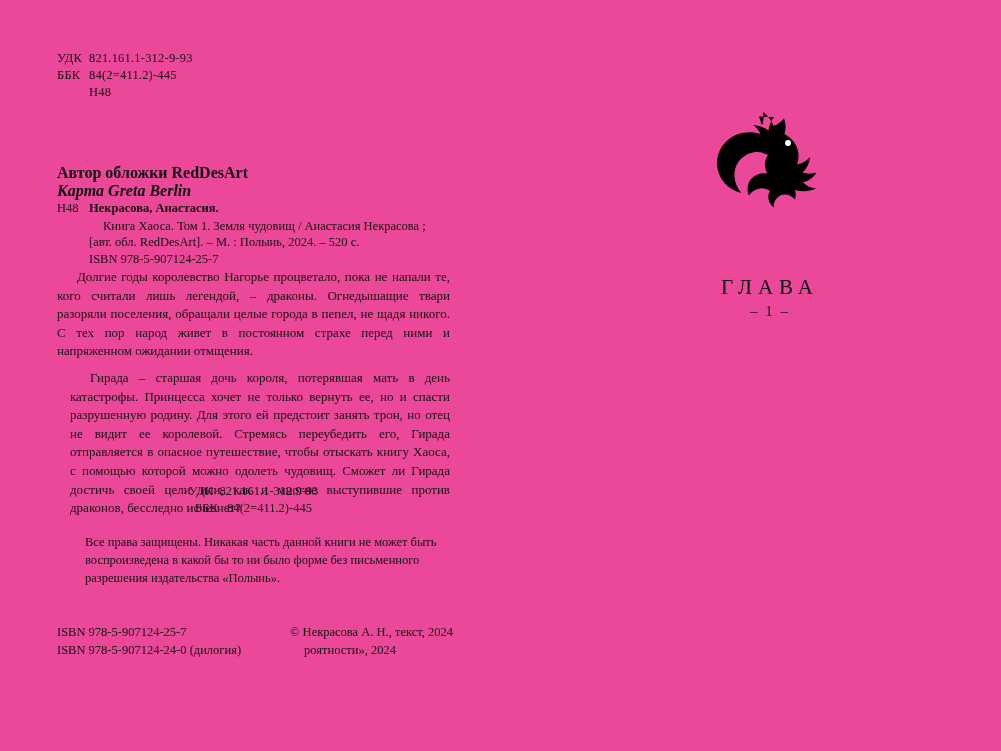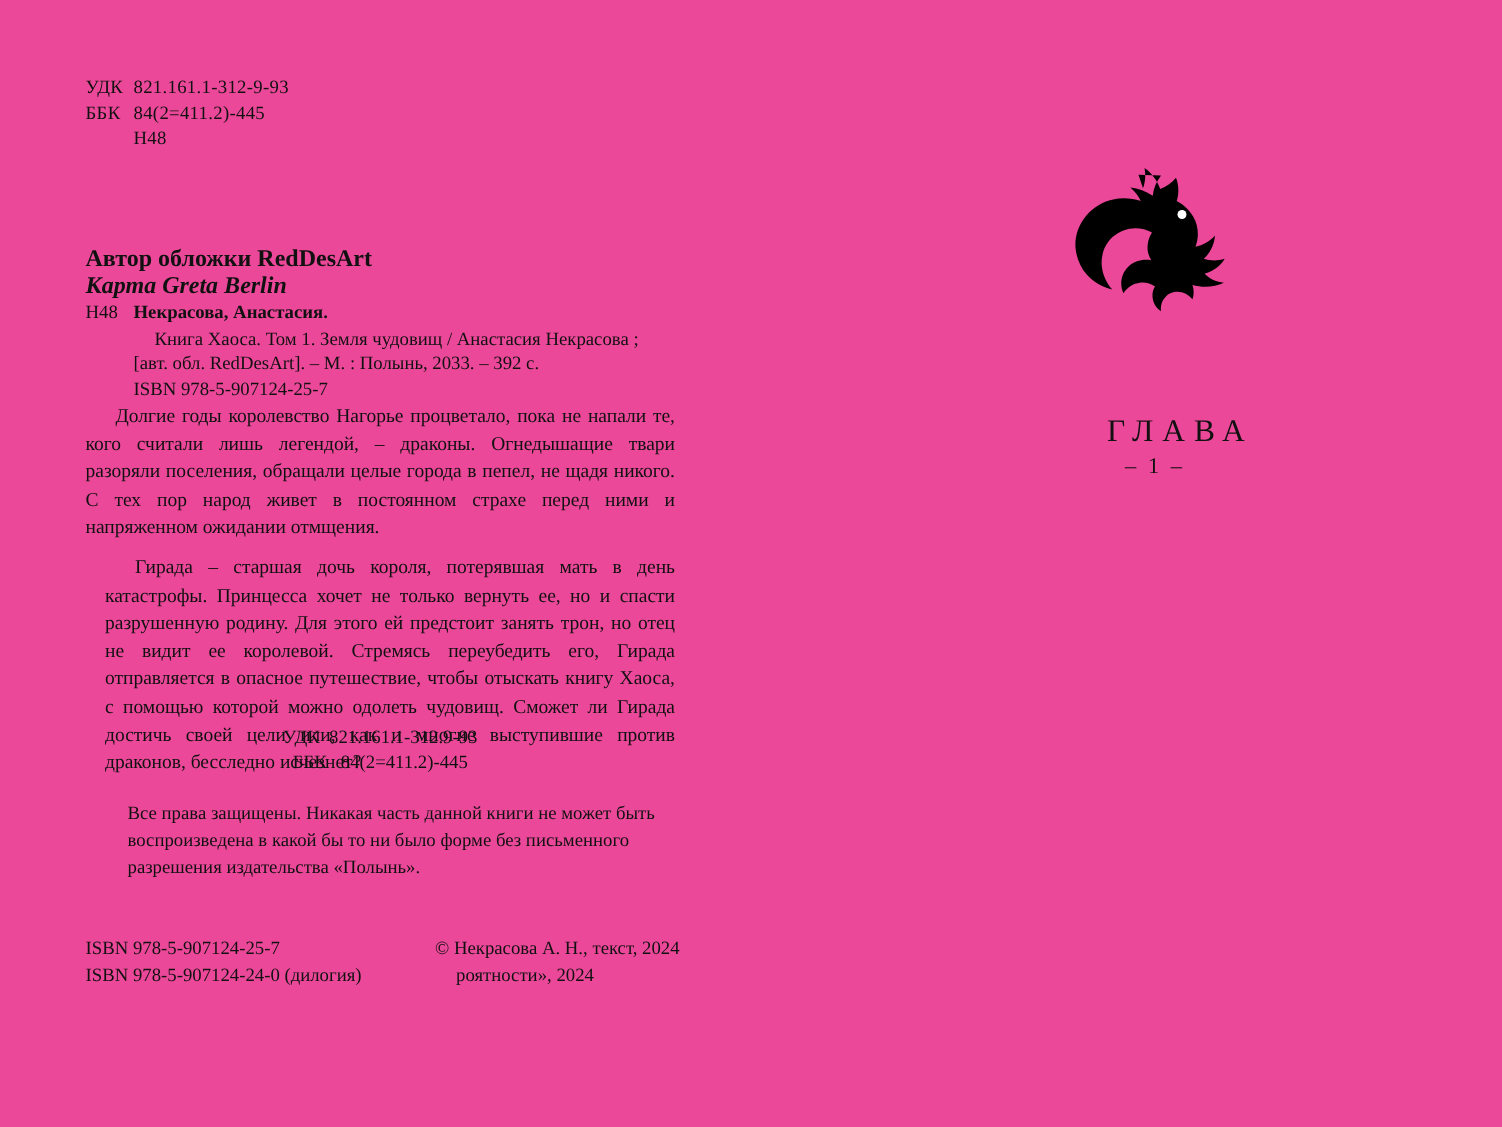--- a/index.html
+++ b/index.html
@@ -140,21 +140,21 @@
   .dragon-logo {
     position: absolute;
     left: 190px;
     top: 110px;
     width: 140px;
     height: 100px;
   }
 
   .chapter-title {
     position: absolute;
-    left: 87px;
+    left: 70px;
     top: 275px;
     width: 400px;
     text-align: center;
     font-size: 21px;
     letter-spacing: 6px;
     font-weight: normal;
   }
   .chapter-number {
     position: absolute;
     left: 70px;
@@ -187,21 +187,21 @@
     <div class="cover-credits">
       <div>Автор обложки RedDesArt</div>
       <div class="italic">Карта Greta Berlin</div>
     </div>
 
     <div class="cip-block">
       <div class="cip-sidecode">Н48</div>
       <div class="cip-author">Некрасова, Анастасия.</div>
       <div class="cip-body">
         <p class="cip-indent">Книга Хаоса. Том 1. Земля чудовищ / Анастасия Некрасова ;</p>
-        <p>[авт. обл. RedDesArt]. – М. : Полынь, 2033. – 392 с.</p>
+        <p>[авт. обл. RedDesArt]. – М. : Полынь, 2024. – 520 с.</p>
         <p>ISBN 978-5-907124-25-7</p>
       </div>
     </div>
 
     <div class="annotation">
       <p>Долгие годы королевство Нагорье процветало, пока не напали те, кого считали лишь легендой, – драконы. Огнедышащие твари разоряли поселения, обращали целые города в пепел, не щадя никого. С тех пор народ живет в постоянном страхе перед ними и напряженном ожидании отмщения.</p>
       <p>Гирада – старшая дочь короля, потерявшая мать в день катастрофы. Принцесса хочет не только вернуть ее, но и спасти разрушенную родину. Для этого ей предстоит занять трон, но отец не видит ее королевой. Стремясь переубедить его, Гирада отправляется в опасное путешествие, чтобы отыскать книгу Хаоса, с помощью которой можно одолеть чудовищ. Сможет ли Гирада достичь своей цели или, как и многие выступившие против драконов, бесследно исчезнет?</p>
     </div>
 
     <div class="udk-repeat">

